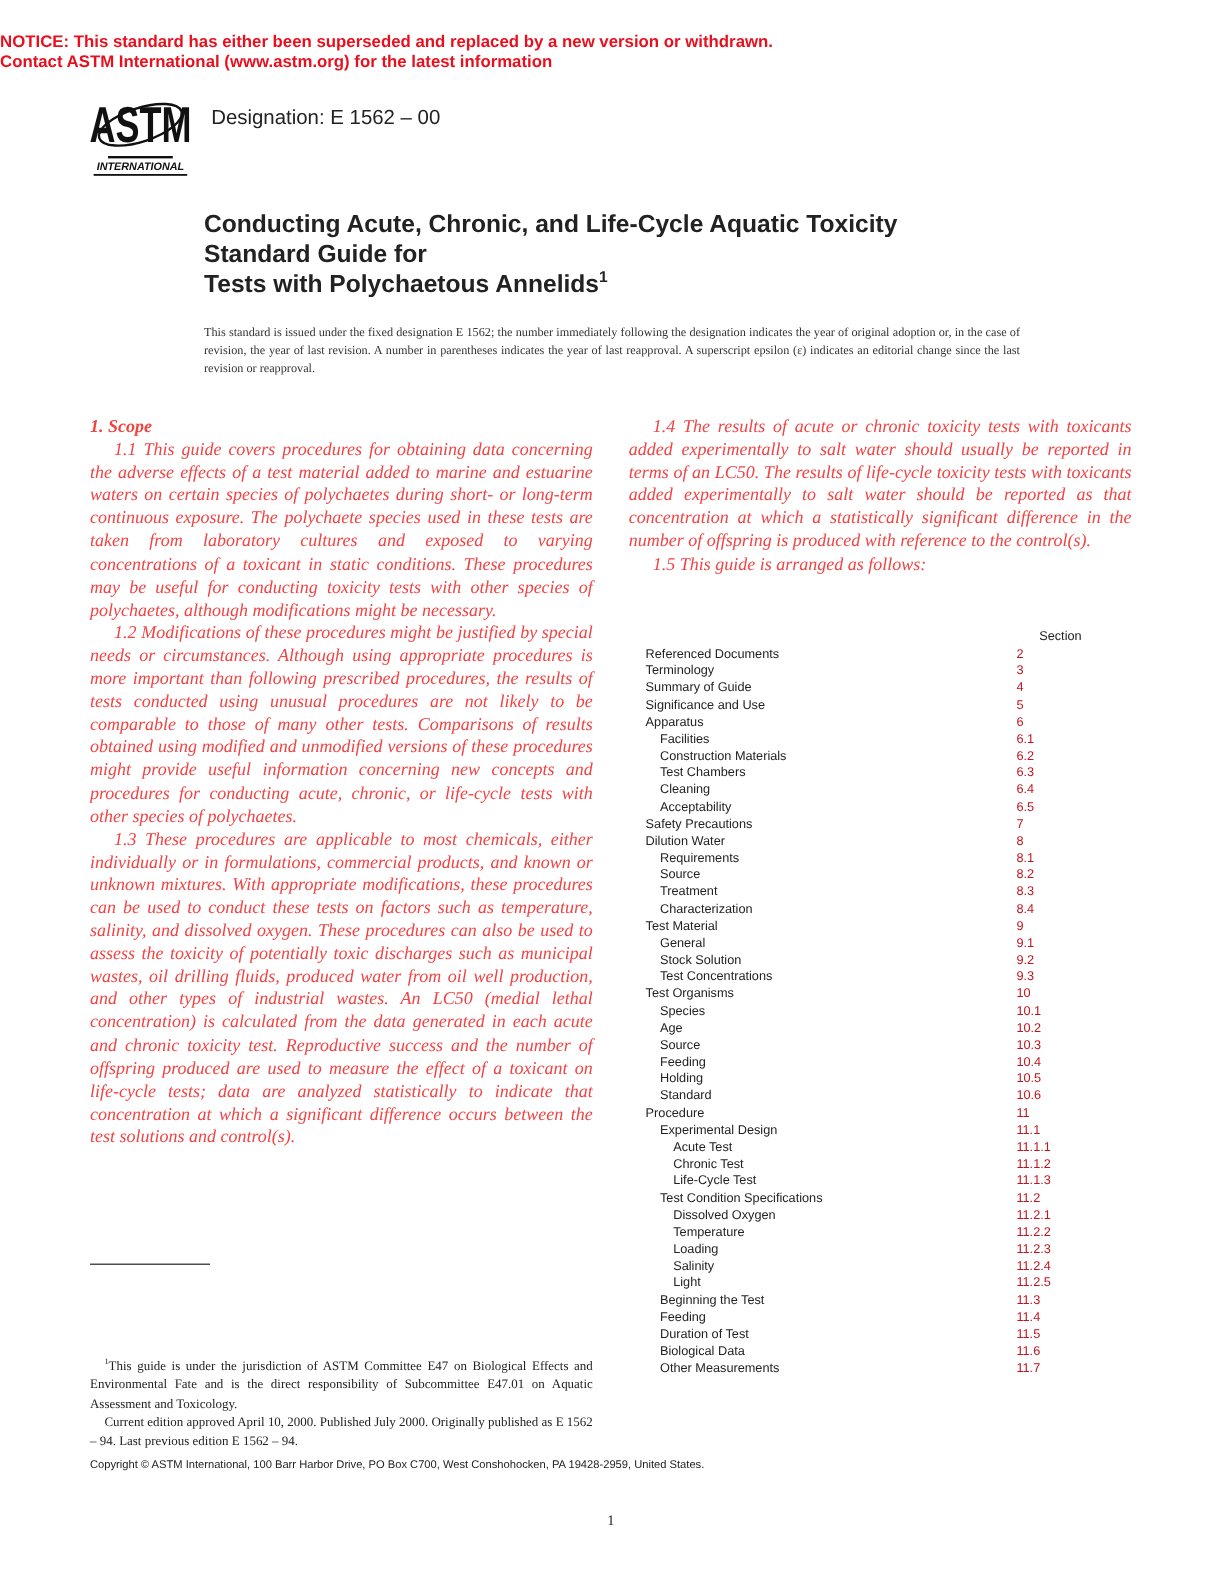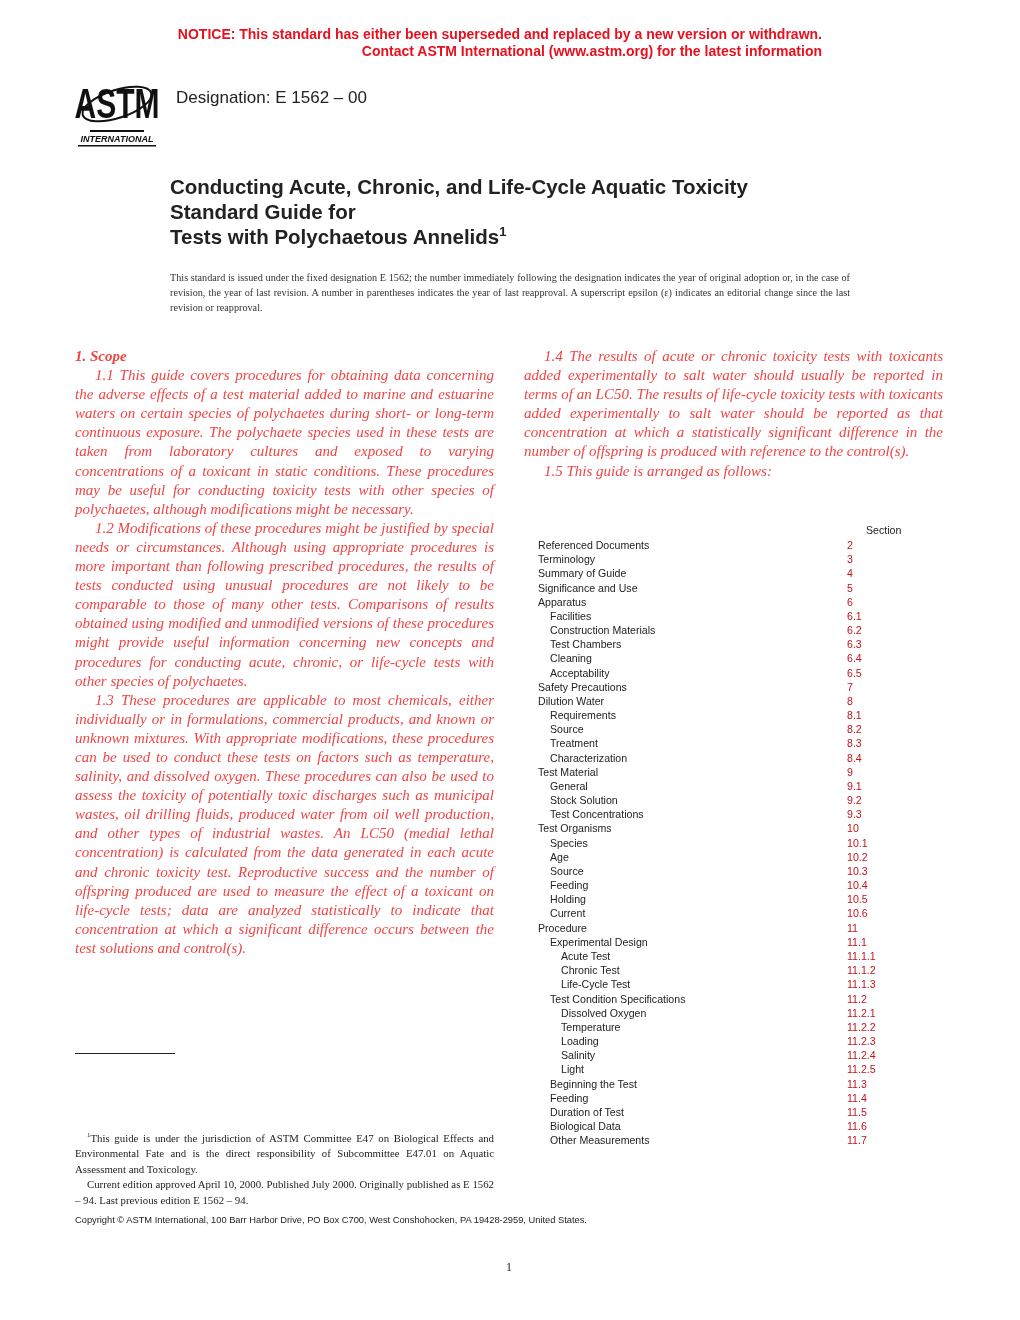--- a/index.html
+++ b/index.html
@@ -1,17 +1,17 @@
 <!DOCTYPE html>
 <html><head>
 <meta charset="utf-8">
 <style>
   html, body { margin: 0; padding: 0; background: #ffffff; }
   body { width: 1020px; height: 1320px; position: relative; overflow: hidden; color: #111; }
-  .notice { position: absolute; top: 26px; left: 0; width: 822px; text-align: right;
+  .notice { position: absolute; top: 26px; left: 0; width: 822px; text-align: left;
     font-family: "Liberation Sans", sans-serif; font-weight: bold; font-size: 14px; line-height: 17px; color: #e8101e; }
   .logo { position: absolute; left: 74px; top: 76px; width: 86px; height: 72px; }
   .designation { position: absolute; left: 176px; top: 88px; font-family: "Liberation Sans", sans-serif;
     font-size: 17px; color: #222; }
   .title { position: absolute; left: 170px; top: 174px; font-family: "Liberation Sans", sans-serif;
     font-weight: bold; font-size: 20.5px; line-height: 25px; color: #222; }
   .title sup { font-size: 13px; vertical-align: super; line-height: 0; }
   .preamble { position: absolute; left: 170px; top: 270px; width: 680px; font-family: "Liberation Serif", serif;
     font-size: 10.2px; line-height: 15px; color: #333; text-align: justify; }
   .col { position: absolute; font-family: "Liberation Serif", serif; font-size: 15px; line-height: 19.1px; color: #ef4444; font-style: italic; }
@@ -178,21 +178,21 @@
       </div>
       <div class="toc-row">
         <span class="lbl lvl1">Feeding</span>
         <span class="num">10.4</span>
       </div>
       <div class="toc-row">
         <span class="lbl lvl1">Holding</span>
         <span class="num">10.5</span>
       </div>
       <div class="toc-row">
-        <span class="lbl lvl1">Current</span>
+        <span class="lbl lvl1">Standard</span>
         <span class="num">10.6</span>
       </div>
       <div class="toc-row">
         <span class="lbl lvl0">Procedure</span>
         <span class="num">11</span>
       </div>
       <div class="toc-row">
         <span class="lbl lvl1">Experimental Design</span>
         <span class="num">11.1</span>
       </div>

